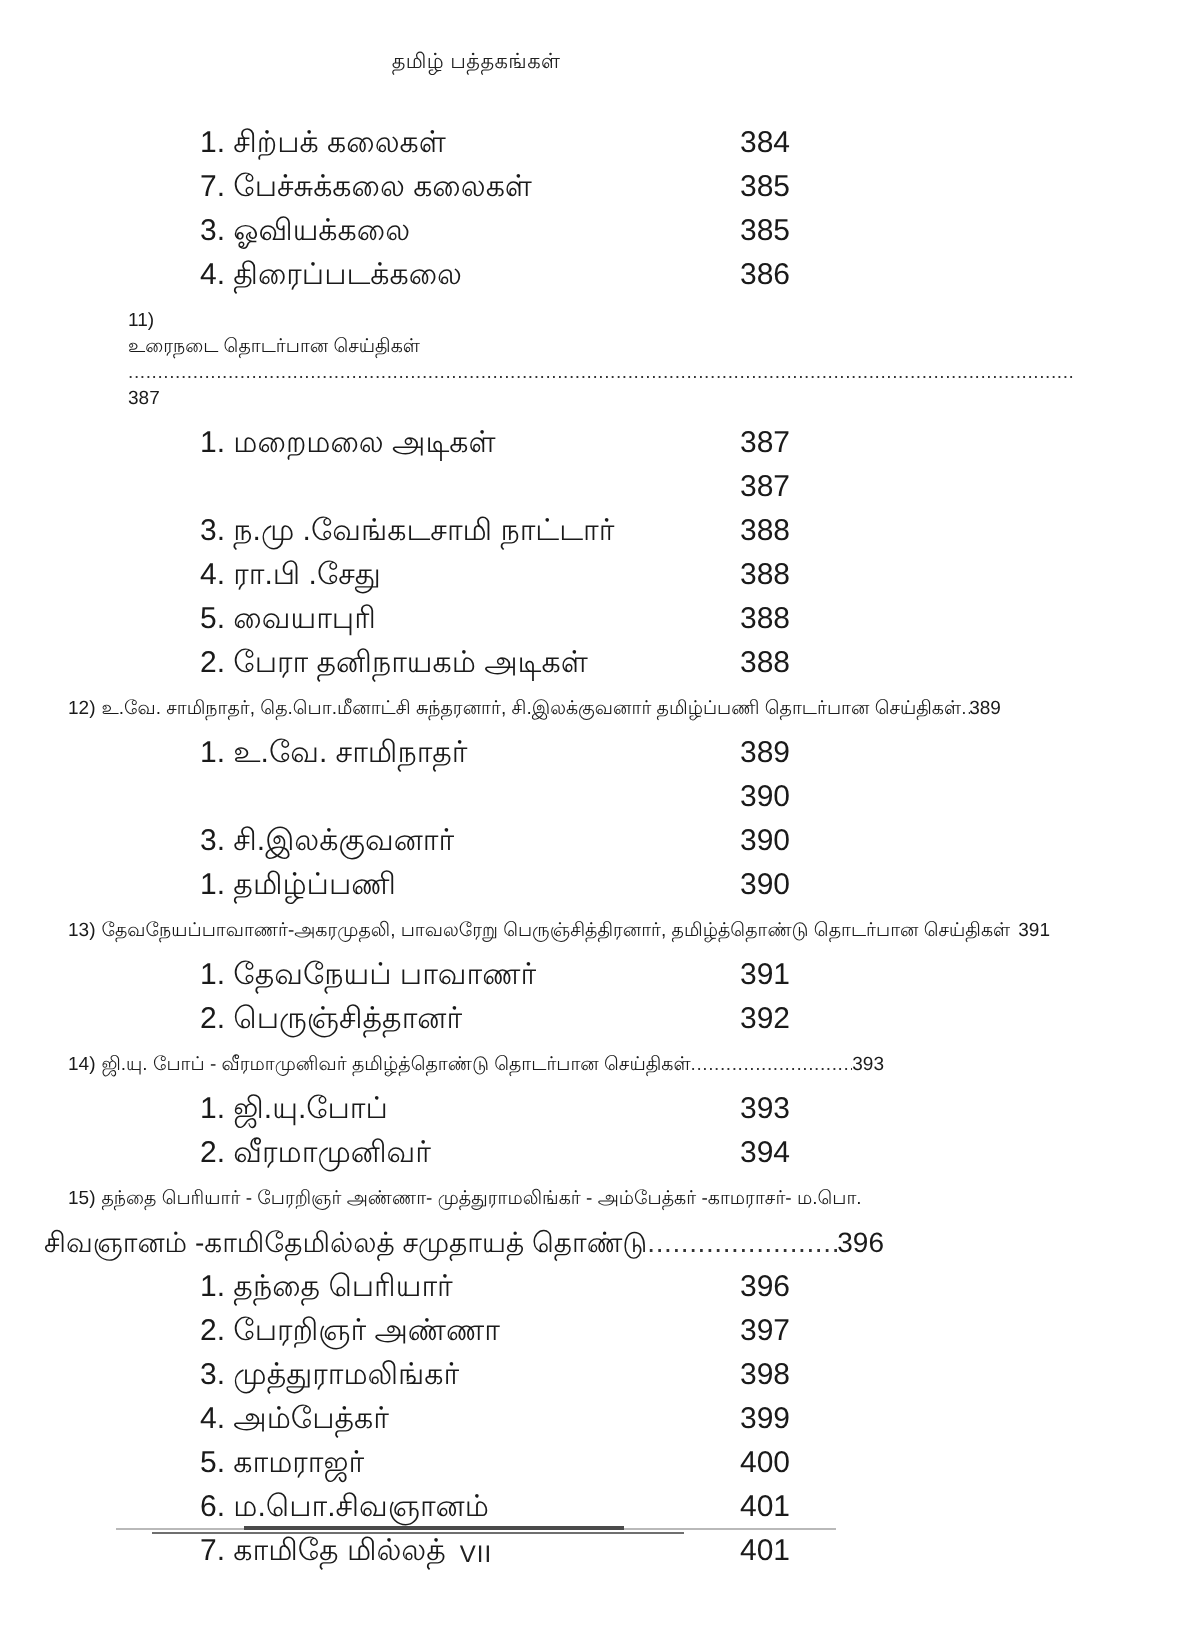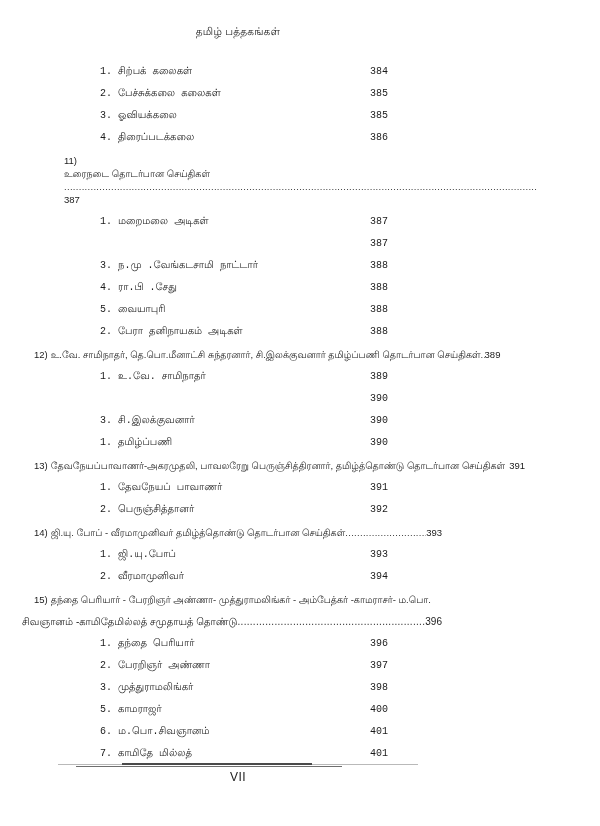--- a/index.html
+++ b/index.html
@@ -78,21 +78,21 @@
   }
   .section-head .sec-page {
     flex: 0 0 auto;
     padding-left: 0px;
   }
 
   
   .section-cont {
     display: flex;
     align-items: baseline;
-    font-size: 10px;
+    font-size: 14px;
     line-height: 13px;
     margin: 9px 0 2px 0;
     white-space: nowrap;
     margin-left: -12px;
   }
   .section-cont .sec-title { flex: 0 0 auto; }
   .section-cont .leader {
     flex: 1 1 auto;
     overflow: hidden;
     white-space: nowrap;
@@ -103,26 +103,25 @@
 
   
   .sub-list {
     margin: 0;
     padding: 0;
     list-style: none;
   }
   .sub-item {
     display: flex;
     align-items: baseline;
-    font-size: 10px;
+    font-size: 15px;
     line-height: 13px;
     padding: 0;
     margin: 9px 0 9px 0;
     white-space: nowrap;
-    font-family: Liberation Mono, monospace;
   }
   .sub-item .sub-label {
     flex: 0 0 auto;
     padding-left: 66px;
   }
   .sub-item .spacer {
     flex: 1 1 auto;
   }
   .sub-item .sub-page {
     flex: 0 0 auto;
@@ -187,21 +186,21 @@
 
   <div class="toc">
 
     <ul class="sub-list">
       <li class="sub-item">
         <span class="sub-label">1. சிற்பக் கலைகள்</span>
         <span class="spacer"></span>
         <span class="sub-page">384</span>
       </li>
       <li class="sub-item">
-        <span class="sub-label">2. பேச்சுக்கலை கலைகள்</span>
+        <span class="sub-label">7. பேச்சுக்கலை கலைகள்</span>
         <span class="spacer"></span>
         <span class="sub-page">385</span>
       </li>
       <li class="sub-item">
         <span class="sub-label">3. ஓவியக்கலை</span>
         <span class="spacer"></span>
         <span class="sub-page">385</span>
       </li>
       <li class="sub-item">
         <span class="sub-label">4. திரைப்படக்கலை</span>
@@ -334,20 +333,25 @@
         <span class="sub-label">2. பேரறிஞர் அண்ணா</span>
         <span class="spacer"></span>
         <span class="sub-page">397</span>
       </li>
       <li class="sub-item">
         <span class="sub-label">3. முத்துராமலிங்கர்</span>
         <span class="spacer"></span>
         <span class="sub-page">398</span>
       </li>
       <li class="sub-item">
+        <span class="sub-label">4. அம்பேத்கர்</span>
+        <span class="spacer"></span>
+        <span class="sub-page">399</span>
+      </li>
+      <li class="sub-item">
         <span class="sub-label">5. காமராஜர்</span>
         <span class="spacer"></span>
         <span class="sub-page">400</span>
       </li>
       <li class="sub-item">
         <span class="sub-label">6. ம.பொ.சிவஞானம்</span>
         <span class="spacer"></span>
         <span class="sub-page">401</span>
       </li>
       <li class="sub-item">

